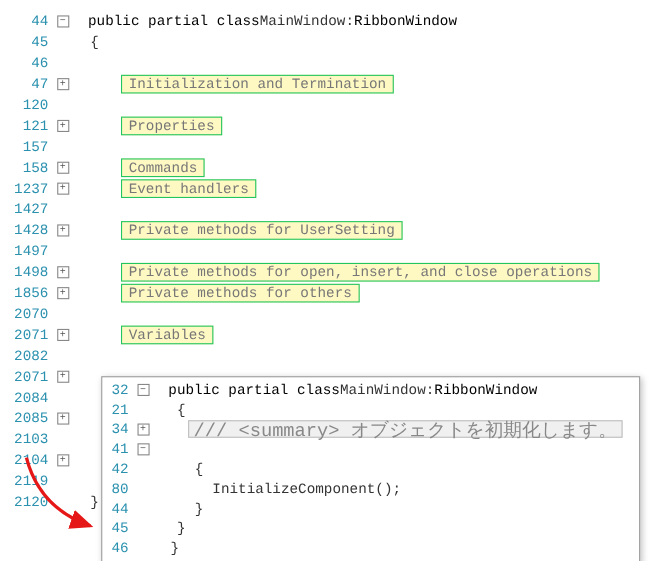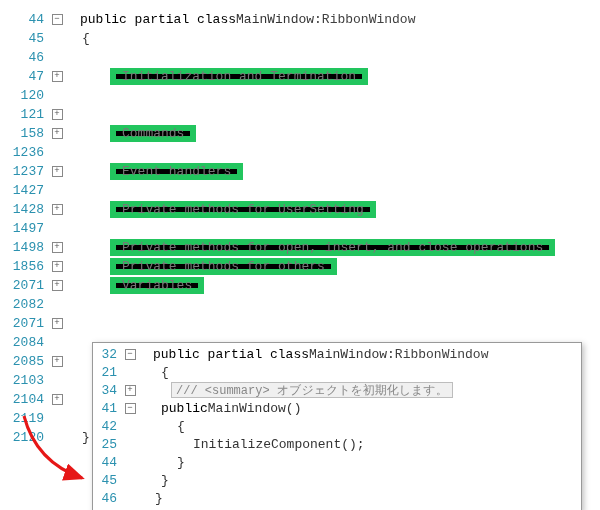--- a/index.html
+++ b/index.html
@@ -59,25 +59,25 @@
     top: 0;
     bottom: 0;
     border-left: 1px dotted #bbb;
   }
   .code {
     padding-left: 2px;
     display: flex;
     align-items: center;
   }
   .kw { color: #000000; }
-  .typ { color: #404040; }
+  .typ { color: #000000; }
   .txt { color: #333; }
   .region {
-    background: #000000;
-    border: 6px solid #22c55e;
+    background: #fef9c3;
+    border: 1px solid #22c55e;
     color: #777;
     padding: 0 6px;
     height: 17px;
     display: inline-flex;
     align-items: center;
     margin-left: 30px;
   }
   .brace { color: #333; padding-left: 4px;}
   .popup {
     position: absolute;
@@ -93,21 +93,21 @@
   .popup .lineno { width: 30px; }
   .popup .code { font-size: 13px; }
   .popup .summary {
     background: #f0f0f0;
     border: 1px solid #bdbdbd;
     color: #888;
     padding: 0 4px;
     height: 16px;
     display: inline-flex;
     align-items: center;
-    font-size: 12px;
+    font-size: 17px;
     margin-left: 10px;
   }
   .popup .code2 { padding-left: 10px; }
   .popup .code3 { padding-left: 26px; }
   .popup .code4 { padding-left: 42px; }
   .arrow {
     position: absolute;
     left: 16px;
     top: 412px;
     width: 80px;
@@ -171,42 +171,45 @@
       <div class="code"></div>
     </div>
     <div class="line">
       <div class="lineno">121</div>
       <div class="gutter">
         <div class="fold">+</div>
       </div>
       <div class="gutter2">
         <div class="outline-v"></div>
       </div>
+      <div class="code">
+        <span class="region">Properties</span>
+      </div>
+    </div>
+    <div class="line">
+      <div class="lineno">157</div>
+      <div class="gutter"></div>
+      <div class="gutter2">
+        <div class="outline-v"></div>
+      </div>
+      <div class="code"></div>
     </div>
     <div class="line">
       <div class="lineno">158</div>
       <div class="gutter">
         <div class="fold">+</div>
       </div>
       <div class="gutter2">
         <div class="outline-v"></div>
       </div>
       <div class="code">
         <span class="region">Commands</span>
       </div>
     </div>
     <div class="line">
-      <div class="lineno">1236</div>
-      <div class="gutter"></div>
-      <div class="gutter2">
-        <div class="outline-v"></div>
-      </div>
-      <div class="code"></div>
-    </div>
-    <div class="line">
       <div class="lineno">1237</div>
       <div class="gutter">
         <div class="fold">+</div>
       </div>
       <div class="gutter2">
         <div class="outline-v"></div>
       </div>
       <div class="code">
         <span class="region">Event handlers</span>
       </div>
@@ -255,20 +258,28 @@
       <div class="lineno">1856</div>
       <div class="gutter">
         <div class="fold">+</div>
       </div>
       <div class="gutter2">
         <div class="outline-v"></div>
       </div>
       <div class="code">
         <span class="region">Private methods for others</span>
       </div>
+    </div>
+    <div class="line">
+      <div class="lineno">2070</div>
+      <div class="gutter"></div>
+      <div class="gutter2">
+        <div class="outline-v"></div>
+      </div>
+      <div class="code"></div>
     </div>
     <div class="line">
       <div class="lineno">2071</div>
       <div class="gutter">
         <div class="fold">+</div>
       </div>
       <div class="gutter2">
         <div class="outline-v"></div>
       </div>
       <div class="code">
@@ -384,35 +395,31 @@
       </div>
     </div>
     <div class="line">
       <div class="lineno">41</div>
       <div class="gutter">
         <div class="fold">−</div>
       </div>
       <div class="gutter2">
         <div class="outline-v"></div>
       </div>
-      <div class="code code2">
-        <span class="kw">public</span> 
-        <span class="txt">MainWindow()</span>
-      </div>
     </div>
     <div class="line">
       <div class="lineno">42</div>
       <div class="gutter"></div>
       <div class="gutter2">
         <div class="outline-v"></div>
       </div>
       <div class="code code3 brace">{</div>
     </div>
     <div class="line">
-      <div class="lineno">25</div>
+      <div class="lineno">80</div>
       <div class="gutter"></div>
       <div class="gutter2">
         <div class="outline-v"></div>
       </div>
       <div class="code code4">
         <span class="txt">InitializeComponent();</span>
       </div>
     </div>
     <div class="line">
       <div class="lineno">44</div>

